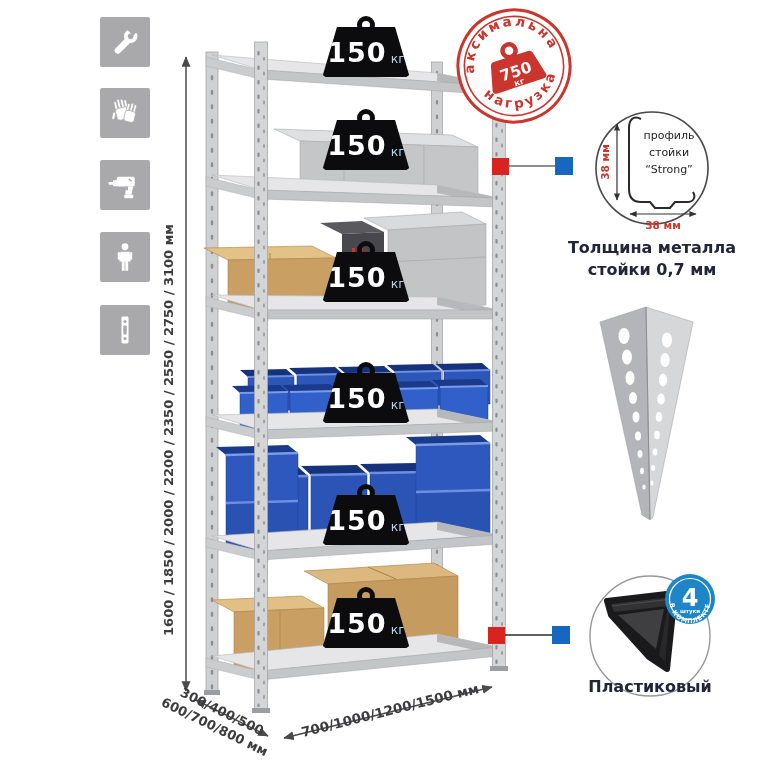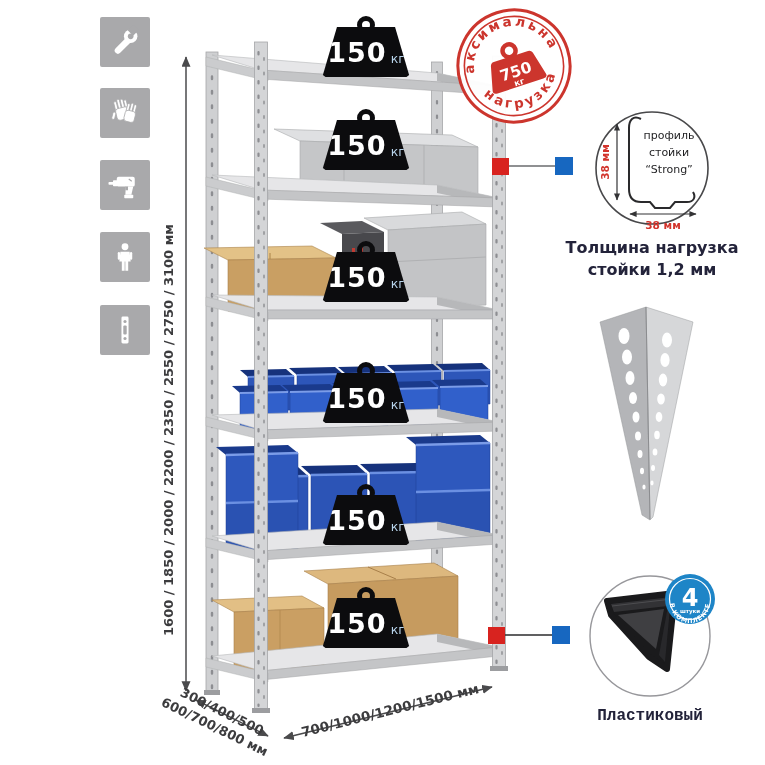--- a/index.html
+++ b/index.html
@@ -17,21 +17,21 @@
                 background:#0c0c0e;clip-path:polygon(17% 0,83% 0,99% 96%,96% 100%,4% 100%,1% 96%);}
   .weight b{font-size:27px;color:#ffffff;letter-spacing:1px;line-height:1;}
   .weight i{font-style:normal;font-size:12.5px;color:#b7d3ea;margin:14px 0 0 4px;line-height:1;}
   .depth-label{position:absolute;left:133px;top:703px;width:170px;z-index:5;transform:rotate(26deg);
                text-align:center;font-size:13px;font-weight:bold;color:#3c3c3e;line-height:1.3;white-space:nowrap;}
   .width-label{position:absolute;left:280px;top:702px;width:220px;z-index:5;transform:rotate(-14deg);
                text-align:center;font-size:13.5px;font-weight:bold;color:#3c3c3e;white-space:nowrap;}
   .caption{position:absolute;width:204px;z-index:5;text-align:center;font-weight:bold;
            font-size:16px;color:#23233a;line-height:1.38;}
   .cap-profile{left:550px;top:237px;}
-  .cap-foot{left:548px;top:705px;font-family:Liberation Mono, monospace;}
+  .cap-foot{left:548px;top:676px;}
 </style>
 </head>
 <body>
 
 <div class="canvas">
 
   <svg class="art" width="765" height="765" viewBox="0 0 765 765">
     <defs>
       <marker id="arr" orient="auto-start-reverse" markerWidth="9" markerHeight="8" refX="6.5" refY="3">
         <path d="M0,0 L7,3 L0,6 Z" fill="#4a4a4c"></path>
@@ -438,20 +438,20 @@
       </span>
     </div>
 
   <div class="depth-label">
     <span style="display:block">300/400/500</span>
     <span style="display:block">600/700/800 мм</span>
   </div>
   <div class="width-label">700/1000/1200/1500 мм</div>
 
   <div class="caption cap-profile">
-    <span style="display:block">Толщина нагрузка</span>
-    <span style="display:block">стойки 1,2 мм</span>
+    <span style="display:block">Толщина металла</span>
+    <span style="display:block">стойки 0,7 мм</span>
   </div>
   <div class="caption cap-foot">
     <span style="display:block">Пластиковый</span>
   </div>
 
 </div>
 
 </body></html>

